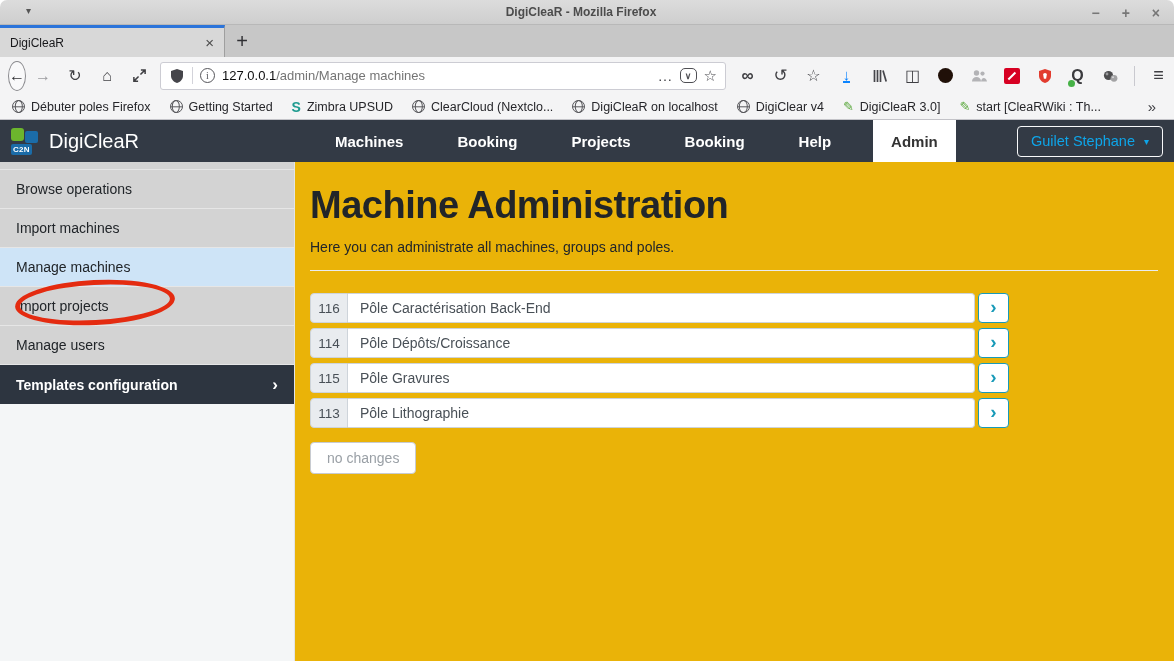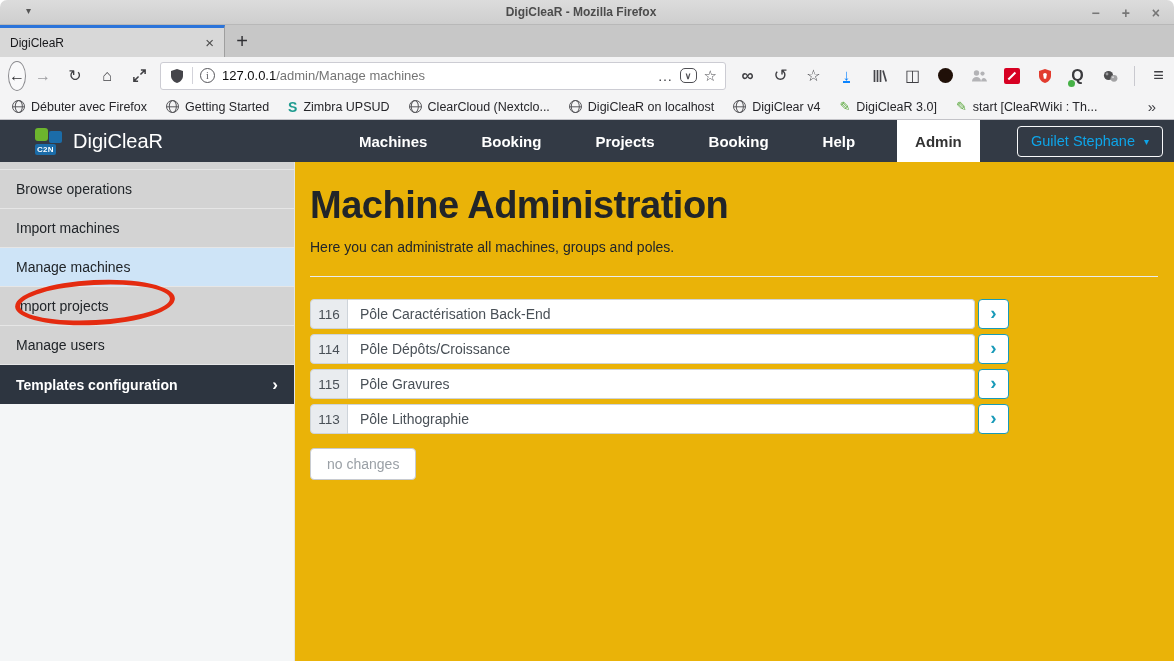--- a/index.html
+++ b/index.html
@@ -61,21 +61,21 @@
   .globe { width:13px; height:13px; border:1.5px solid #58585c; border-radius:50%; position:relative; flex:none; }
   .globe::before { content:""; position:absolute; left:-1px; right:-1px; top:50%; height:1.4px; background:#58585c; transform:translateY(-50%); }
   .globe::after { content:""; position:absolute; top:-1px; bottom:-1px; left:50%; width:58%; border:1.4px solid #58585c;
     border-radius:50%; transform:translateX(-50%); }
   .zimbra-s { font-size:14px; font-weight:bold; color:#1e9b8f; line-height:1; }
   .wiki-ic { font-size:13px; color:#57a639; line-height:1; }
   .bm-overflow { margin-left:auto; font-size:15px; color:#3f3f43; padding-right:6px; }
 
   
   .appheader { height:42px; background:#333a45; display:flex; align-items:stretch; color:#fff; flex:none; }
-  .brand { display:flex; align-items:center; gap:9px; padding-left:10px;margin-left:24px; }
+  .brand { display:flex; align-items:center; gap:9px; padding-left:10px; }
   .logo { width:30px; height:28px; position:relative; flex:none; }
   .logo .g { position:absolute; left:1px; top:1px; width:13px; height:13px; background:#6cb52d; border-radius:3px; }
   .logo .b { position:absolute; left:15px; top:4px; width:13px; height:12px; background:#1b6ca8; border-radius:2px; }
   .logo .t { position:absolute; left:1px; bottom:0; background:#1b6ca8; color:#fff; font-size:8px; font-weight:bold;
     padding:1px 2px; border-radius:2px; letter-spacing:.3px; }
   .brand-name { font-size:20px; color:#fff; }
   .mainnav { display:flex; align-items:center; margin-left:196px; gap:54px; }
   .nav-item { font-size:15px; font-weight:bold; color:#fff; }
   .nav-item.active { background:#fff; color:#333; height:42px; display:flex; align-items:center; padding:0 18px; margin-left:-12px; }
   .userbtn { margin-left:auto; margin-right:11px; align-self:center; height:31px; border:1px solid #f8f9fa; border-radius:4px;
@@ -88,21 +88,21 @@
   .sb-spacer { height:8px; background:#d3d3d3; border-bottom:1px solid #e6e6e6; }
   .sb-item { height:39px; background:#d3d3d3; border-bottom:1px solid #e6e6e6; display:flex; align-items:center;
     padding:0 16px; font-size:14px; color:#212529; }
   .sb-item.hl { background:#cee4f7; }
   .sb-item.dark { background:#2d3540; color:#fff; font-weight:bold; justify-content:space-between; border-bottom:none; }
   .sb-item.dark .chev { font-size:17px; font-weight:bold; }
   .sb-fill { flex:1; }
 
   .main { flex:1; padding:22px 16px 0 15px; background:#eab308; }
   .page-title { font-size:38px; font-weight:bold; color:#212529; letter-spacing:-.5px; margin-bottom:12px; }
-  .page-sub { font-size:14px; color:#212529; margin-bottom:21px; }
+  .page-sub { font-size:14px; color:#212529; margin-bottom:15px; }
   .divider { border:none; border-top:1px solid #e9ecef; margin:0 0 22px 0; }
   .rows { width:699px; }
   .prow { display:flex; height:30px; margin-bottom:5px; }
   .addon { width:38px; background:#e9ecef; border:1px solid #ced4da; border-radius:4px 0 0 4px;
     display:flex; align-items:center; justify-content:center; font-size:13.5px; color:#495057; flex:none; }
   .addon.new { color:#2e86f0; font-size:13.5px; }
   .pinput { flex:1; border:1px solid #ced4da; border-left:none; border-radius:0 4px 4px 0; padding:0 12px;
     font-size:14px; color:#495057; font-family:"Liberation Sans",sans-serif; outline:none; background:#fff; }
   .pinput::placeholder { color:#8a9097; }
   .gobtn { width:31px; margin-left:3px; border:1.5px solid #189ab8; border-radius:4px; background:#fff; color:#189ab8;
@@ -235,21 +235,21 @@
     </div>
     <div class="menu-sep"></div>
     <div class="ext">
         <span class="hamburger">≡</span>
       </div>
   </div>
 
   <div class="bookmarksbar">
     <div class="bm">
         <span class="globe"></span>
-        <span>Débuter avec Firefox</span>
+        <span>Débuter poles Firefox</span>
       </div>
     <div class="bm">
         <span class="globe"></span>
         <span>Getting Started</span>
       </div>
     <div class="bm">
         <span class="zimbra-s">S</span>
         <span>Zimbra UPSUD</span>
       </div>
     <div class="bm">

